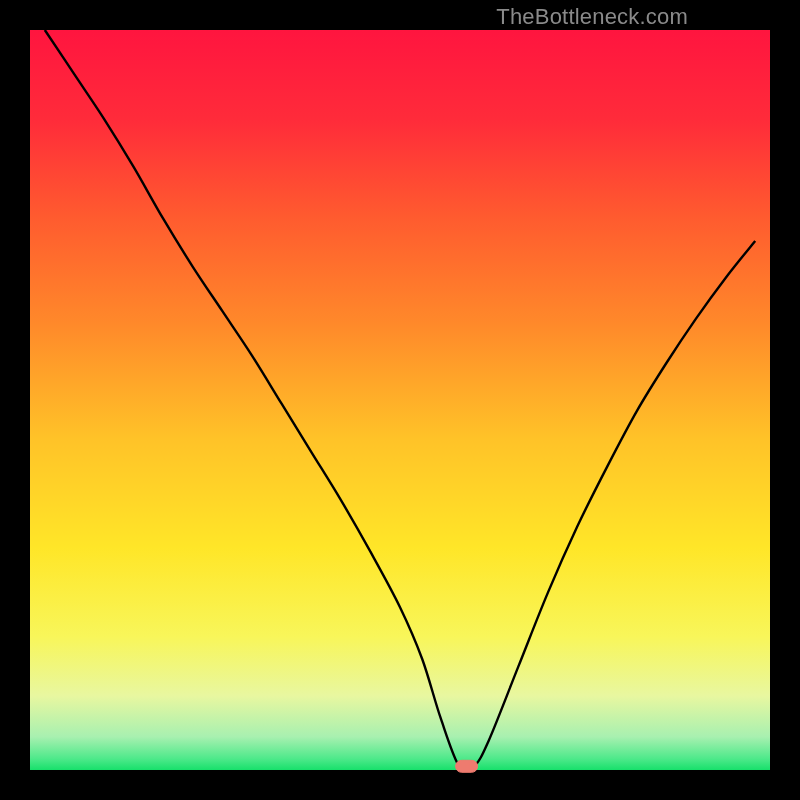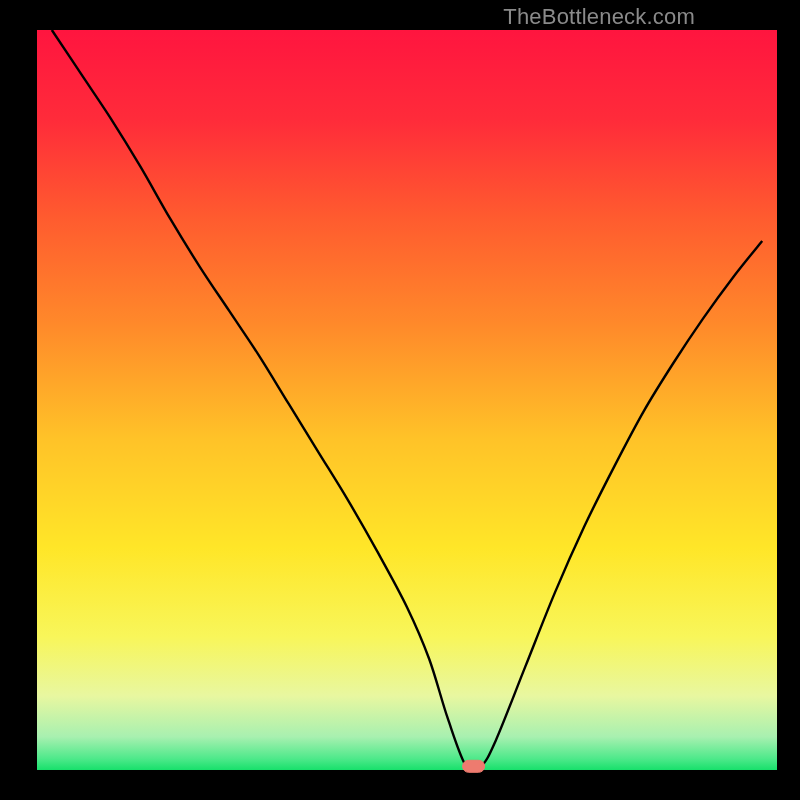--- a/index.html
+++ b/index.html
@@ -9,21 +9,20 @@
     height: 800px;
     background: #000;
     overflow: hidden;
     font-family: Arial, Helvetica, sans-serif;
   }
   .outer {
     position: relative;
     width: 700px;
     height: 800px;
     background: #000;
-    margin-left: 7px;
   }
   .watermark {
     position: absolute;
     top: 4px;
     right: 12px;
     color: #8a8a8a;
     font-size: 22px;
     font-weight: 500;
     letter-spacing: 0.2px;
     z-index: 10;

